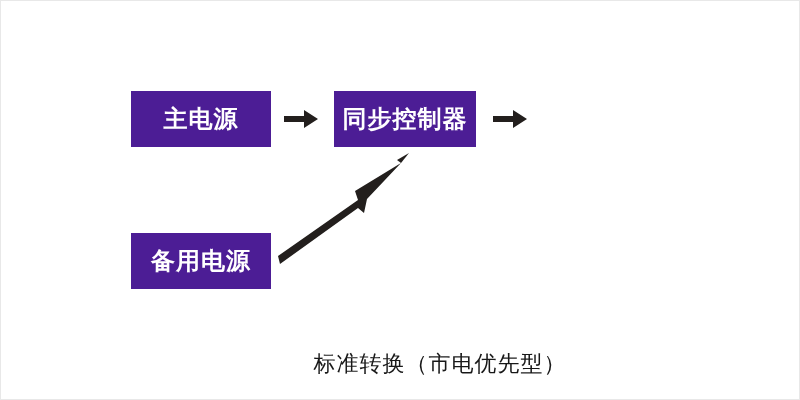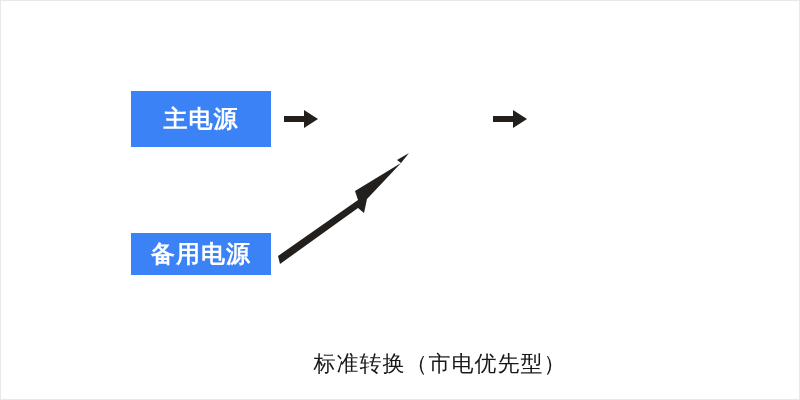--- a/index.html
+++ b/index.html
@@ -12,40 +12,40 @@
     width: 800px;
     height: 400px;
     background: #ffffff;
     border: 1px solid #e8e8e8;
     box-sizing: border-box;
     overflow: hidden;
     font-family: "DejaVu Sans", "Liberation Sans", sans-serif;
   }
   .node-box {
     position: absolute;
-    background: #3b82f6;
+    background: #4c1d95;
     display: flex;
     align-items: center;
     justify-content: center;
     box-sizing: border-box;
     text-align: right;
   }
   .node-label {
     color: #ffffff;
     font-size: 24px;
     font-weight: bold;
     letter-spacing: 1px;
     line-height: 1;
     white-space: nowrap;
     font-family: "DejaVu Sans", "Liberation Sans", sans-serif;
   }
   #box-main-power   { left: 130px; top: 90px;  width: 140px; height: 56px; }
   #box-controller   { left: 333px; top: 90px;  width: 142px; height: 56px; }
   #box-load         { left: 548px; top: 90px;  width: 137px; height: 56px; }
-  #box-backup-power { left: 130px; top: 232px; width: 140px; height: 42px; }
+  #box-backup-power { left: 130px; top: 232px; width: 140px; height: 56px; }
 
   .arrow-h {
     position: absolute;
     top: 106px;
     width: 34px;
     height: 24px;
   }
   #arrow-main-to-controller { left: 283px; }
   #arrow-controller-to-load { left: 492px; }
 
@@ -73,20 +73,23 @@
 </style>
 </head>
 <body>
 
 <div id="canvas">
 
   <div class="node-box" id="box-main-power">
     <span class="node-label">主电源</span>
   </div>
 
+  <div class="node-box" id="box-controller">
+    <span class="node-label">同步控制器</span>
+  </div>
 
 
   <div class="node-box" id="box-backup-power">
     <span class="node-label">备用电源</span>
   </div>
 
   <svg class="arrow-h" id="arrow-main-to-controller" viewBox="0 0 34 24">
     <path d="M0,9 L20,9 L20,3 L34,12 L20,21 L20,15 L0,15 Z" fill="#231f1d"></path>
   </svg>
 

